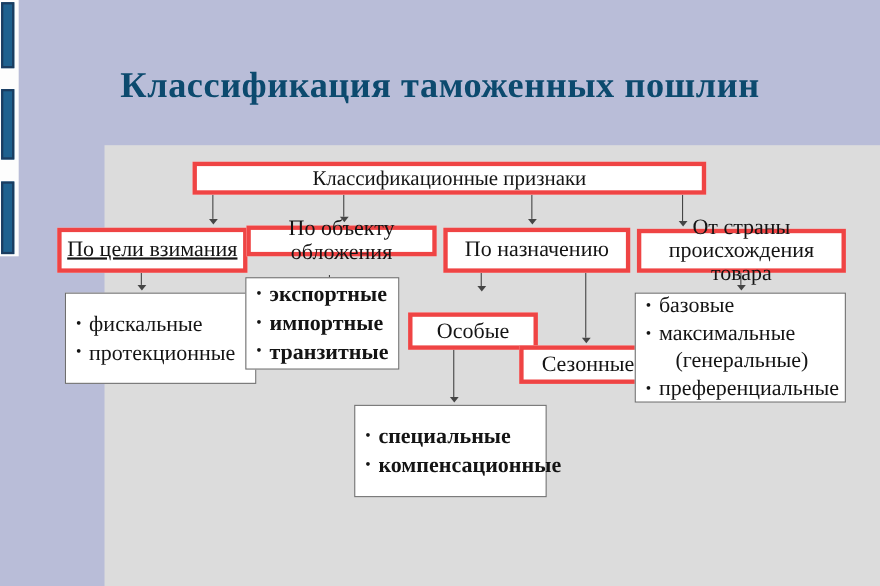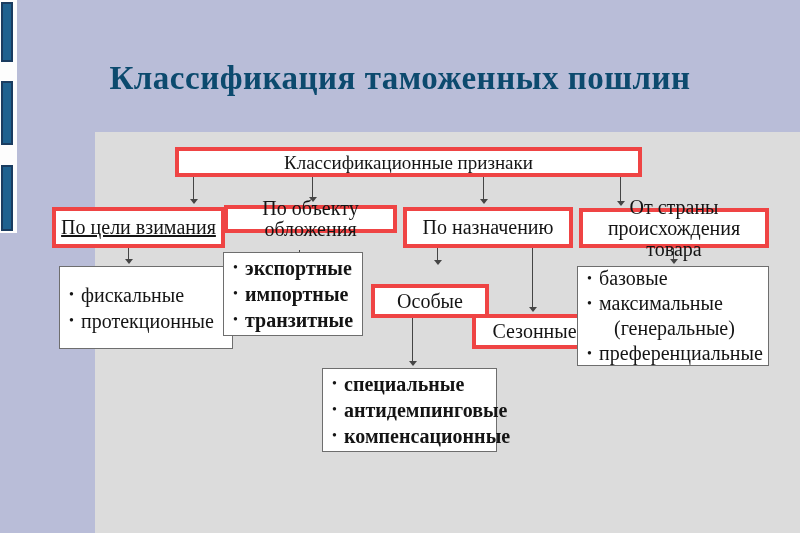--- a/index.html
+++ b/index.html
@@ -129,18 +129,17 @@
       <li>базовые</li>
       <li>максимальные</li>
       <li class="cont">(генеральные)</li>
       <li>преференциальные</li>
     </ul>
   </div>
 
   <div class="leaf l-special">
     <ul>
       <li>специальные</li>
-      <li>антидемпинговые</li>
       <li>компенсационные</li>
     </ul>
   </div>
 
 </div>
 
 </body></html>

